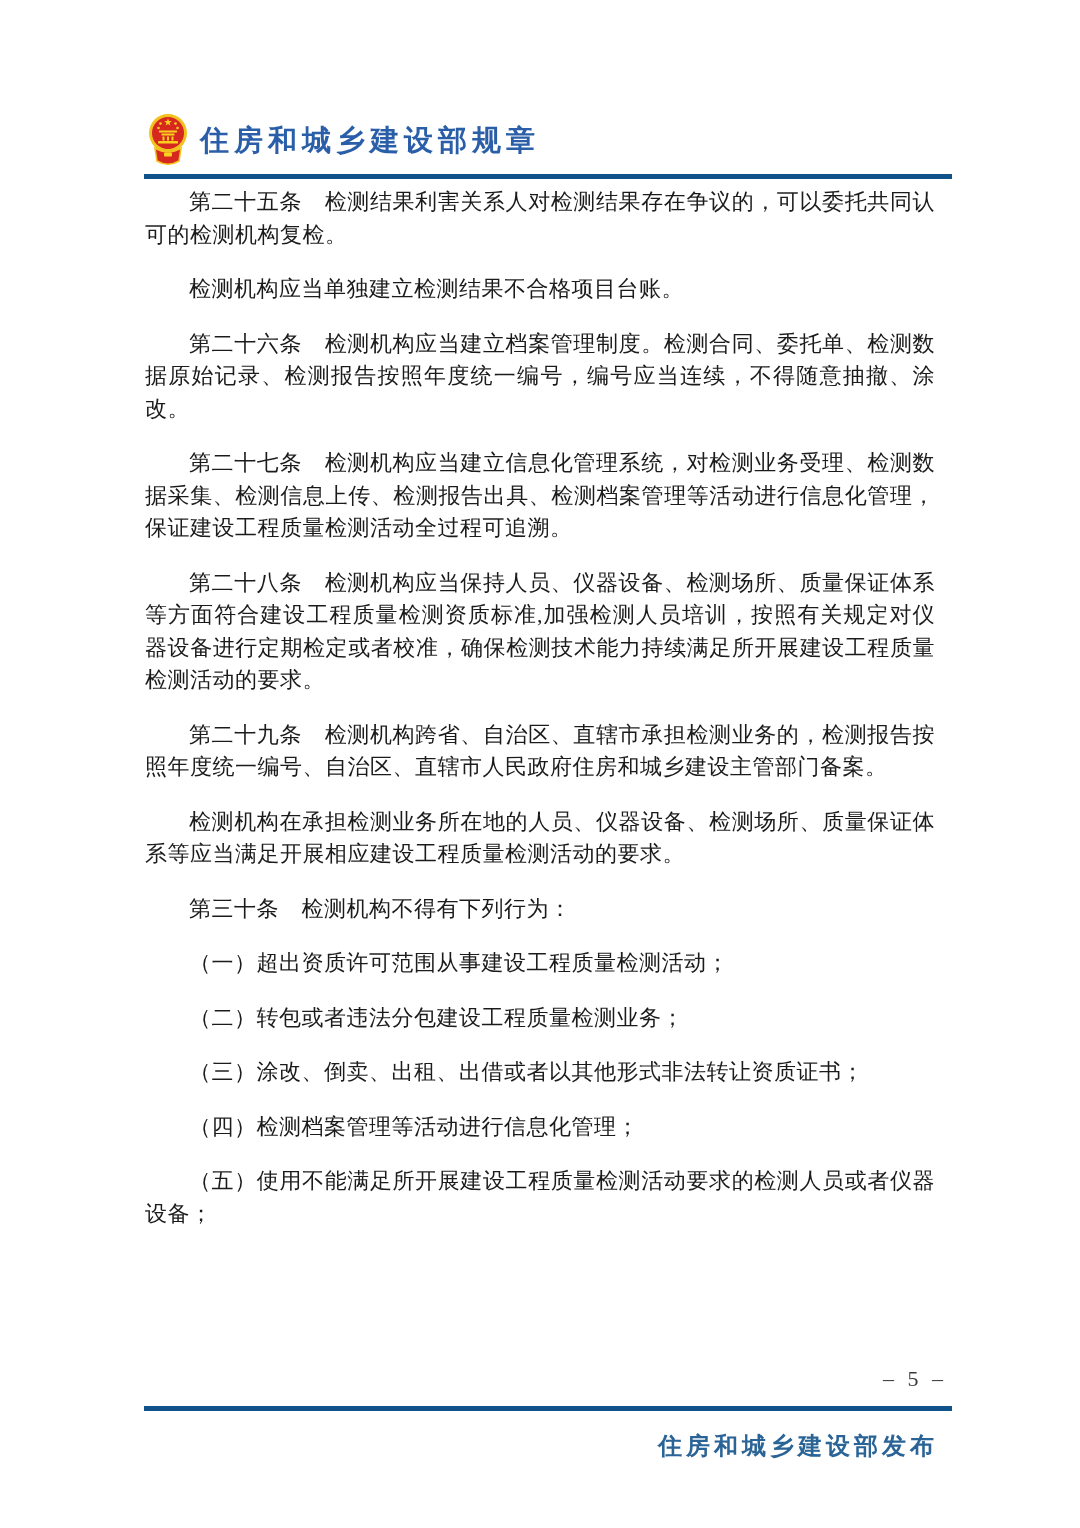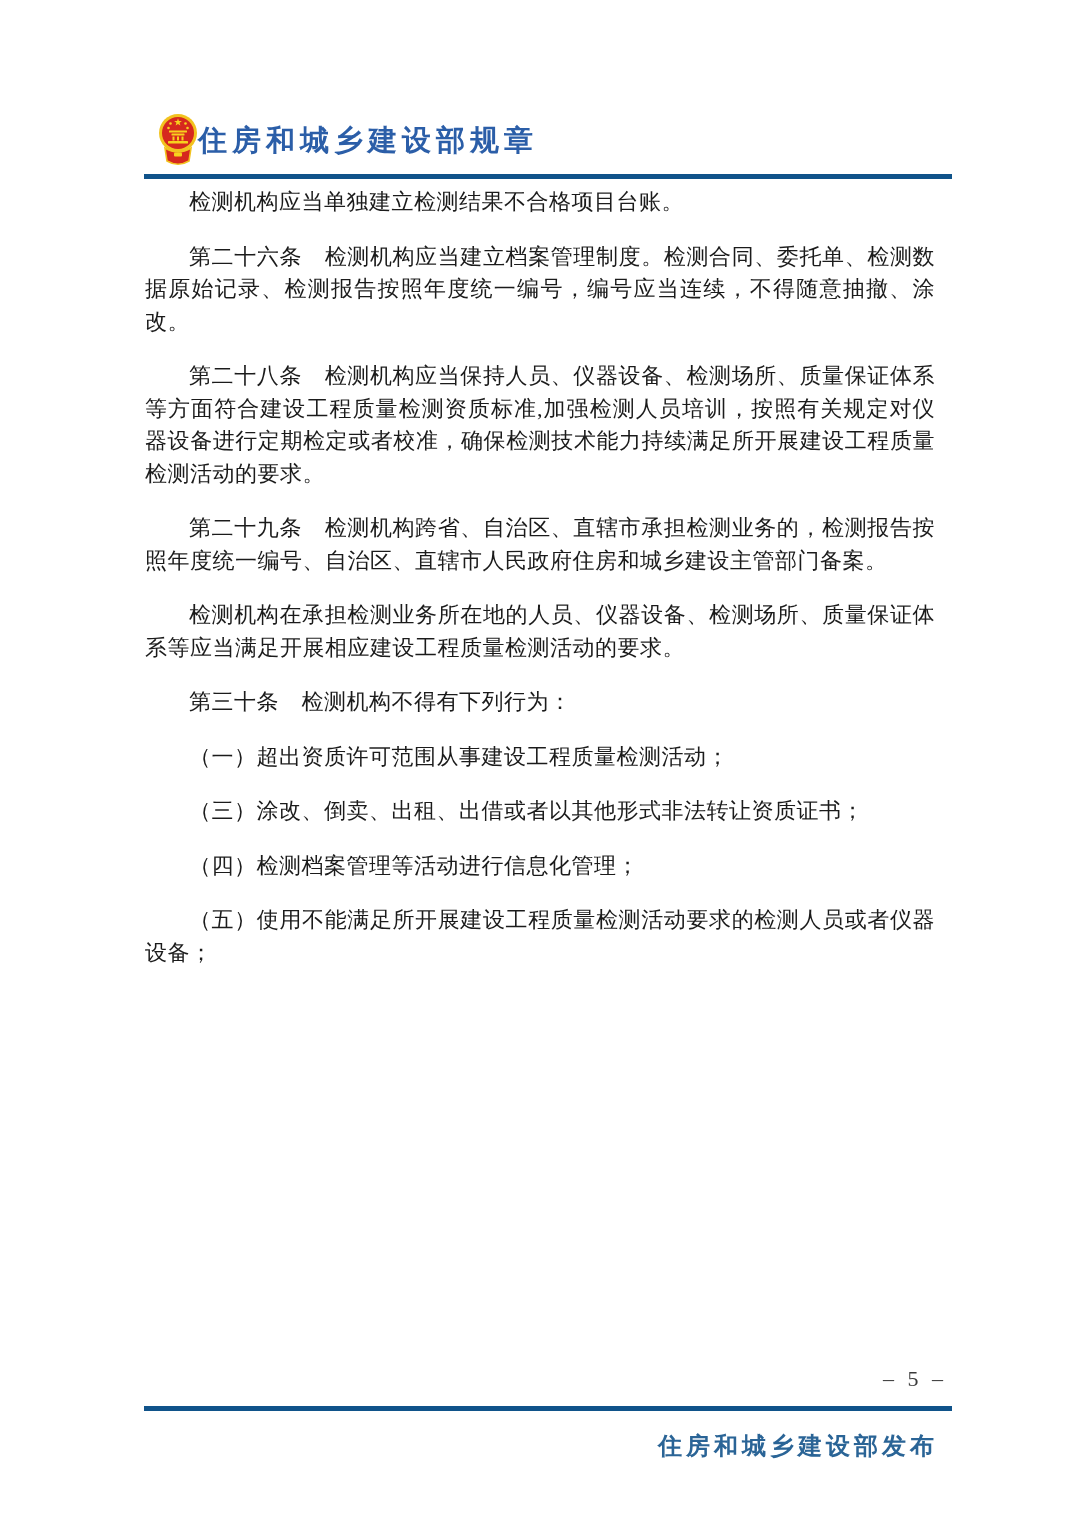--- a/index.html
+++ b/index.html
@@ -4,22 +4,22 @@
 <style>
   html,body{margin:0;padding:0;}
   body{
     width:1080px;height:1528px;background:#ffffff;position:relative;
     font-family:"Liberation Serif","DejaVu Serif",serif;
   }
   .page{position:absolute;inset:0;background:#fff;}
 
   
   .header-row{
-    position:absolute;top:110px;left:158px;width:807px;height:58px;
-    display:flex;align-items:center;
+    position:absolute;top:110px;left:148px;width:807px;height:58px;
+    display:flex;align-items:center;gap:12px;
   }
   .emblem{width:40px;height:54px;flex:0 0 auto;}
   .header-title{
     font-size:29px;font-weight:bold;color:#2b5ea8;
     letter-spacing:5px;white-space:nowrap;line-height:1;
     padding-top:2px;
   }
   .rule{
     position:absolute;left:144px;width:808px;height:5px;background:#10538a;
   }
@@ -69,27 +69,30 @@
       <rect x="10" y="29" width="20" height="2.6" rx="0.6" fill="#f7d11e"></rect>
       <path d="M7 36 Q20 44 33 36 L31 49 Q20 55.5 9 49 Z" fill="#d6281e" stroke="#f2c31f" stroke-width="1.6"></path>
       <rect x="16" y="40.5" width="8" height="4" rx="1" fill="#f7d11e"></rect>
     </svg>
     <div class="header-title">住房和城乡建设部规章</div>
   </div>
 
   <div class="rule rule-top"></div>
 
   <div class="doc-body" id="doc-body">
+      <p class="para indent">第二十五条　检测结果利害关系人对检测结果存在争议的，可以委托共同认可的检测机构复检。</p>
       <p class="para indent">检测机构应当单独建立检测结果不合格项目台账。</p>
       <p class="para indent">第二十六条　检测机构应当建立档案管理制度。检测合同、委托单、检测数据原始记录、检测报告按照年度统一编号，编号应当连续，不得随意抽撤、涂改。</p>
+      <p class="para indent">第二十七条　检测机构应当建立信息化管理系统，对检测业务受理、检测数据采集、检测信息上传、检测报告出具、检测档案管理等活动进行信息化管理，保证建设工程质量检测活动全过程可追溯。</p>
       <p class="para indent">第二十八条　检测机构应当保持人员、仪器设备、检测场所、质量保证体系等方面符合建设工程质量检测资质标准,加强检测人员培训，按照有关规定对仪器设备进行定期检定或者校准，确保检测技术能力持续满足所开展建设工程质量检测活动的要求。</p>
       <p class="para indent">第二十九条　检测机构跨省、自治区、直辖市承担检测业务的，检测报告按照年度统一编号、自治区、直辖市人民政府住房和城乡建设主管部门备案。</p>
       <p class="para indent">检测机构在承担检测业务所在地的人员、仪器设备、检测场所、质量保证体系等应当满足开展相应建设工程质量检测活动的要求。</p>
       <p class="para indent">第三十条　检测机构不得有下列行为：</p>
       <p class="para indent">（一）超出资质许可范围从事建设工程质量检测活动；</p>
+      <p class="para indent">（二）转包或者违法分包建设工程质量检测业务；</p>
       <p class="para indent">（三）涂改、倒卖、出租、出借或者以其他形式非法转让资质证书；</p>
       <p class="para indent">（四）检测档案管理等活动进行信息化管理；</p>
       <p class="para indent">（五）使用不能满足所开展建设工程质量检测活动要求的检测人员或者仪器设备；</p>
     </div>
 
   <div class="page-number">– 5 –</div>
 
   <div class="rule rule-bottom"></div>
 
   <div class="publisher">住房和城乡建设部发布</div>

